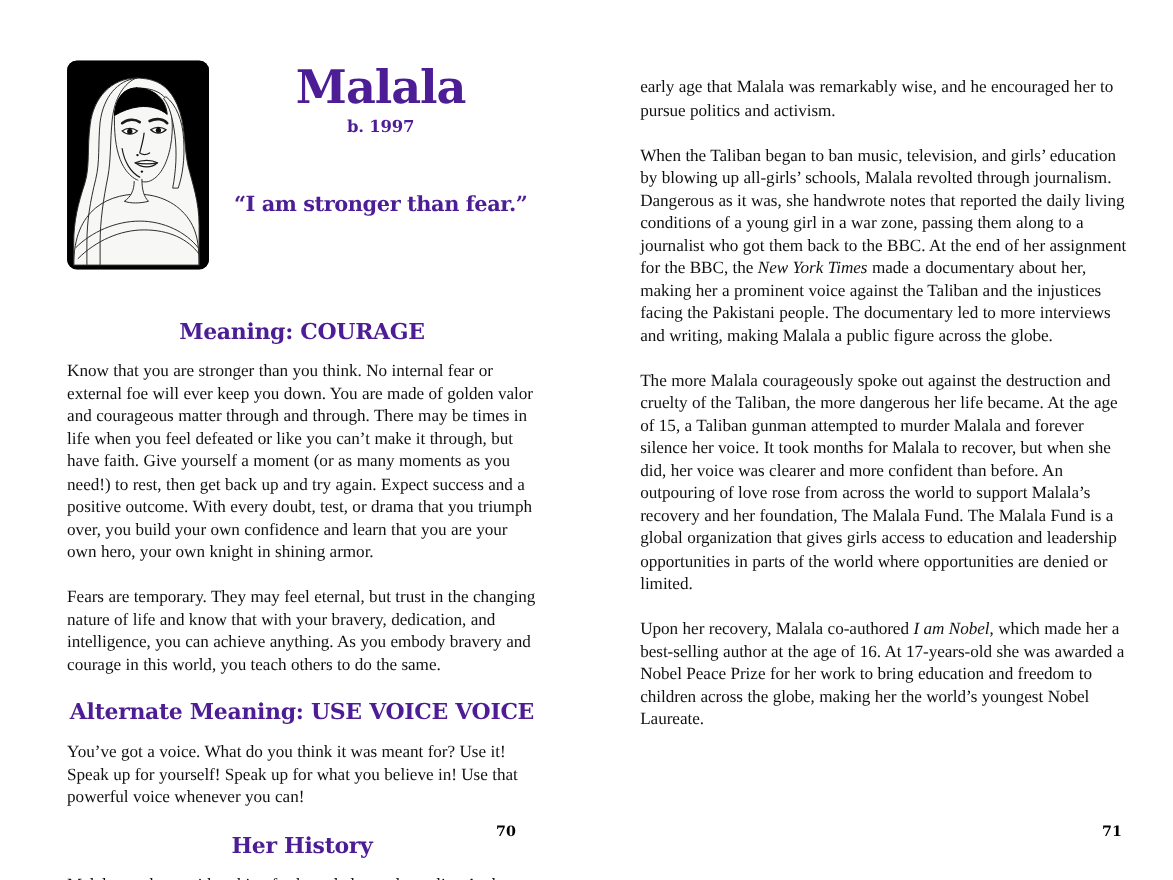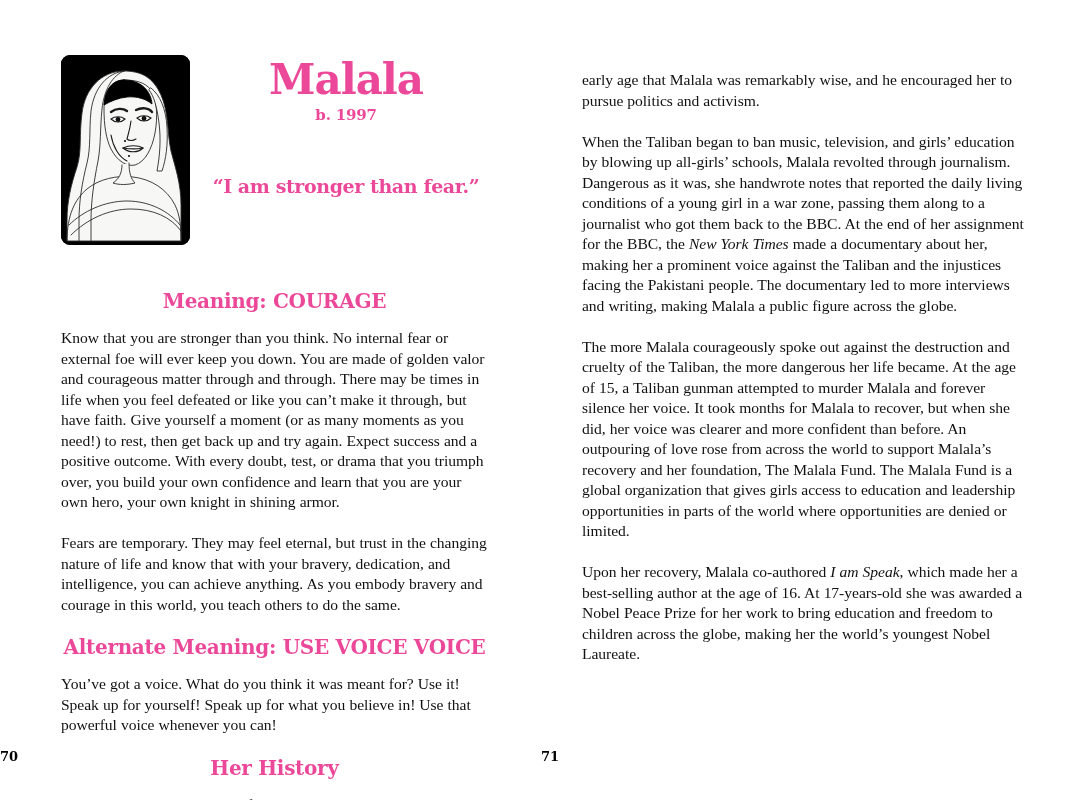--- a/index.html
+++ b/index.html
@@ -67,21 +67,21 @@
     flex: 1 1 auto;
     text-align: center;
     padding-left: 14px;
     padding-top: 4px;
   }
 
   
   .display {
     font-family: "DejaVu Serif", "Liberation Serif", serif;
     font-weight: bold;
-    color: #ec4899;
+    color: #4c1d95;
     letter-spacing: -0.3px;
   }
 
   .name-title {
     font-size: 42px;
     line-height: 1.0;
     margin: 0;
     font-style: normal;
     letter-spacing: -1px;
   }
@@ -135,22 +135,22 @@
   }
 
   .col-body {
     margin-top: 0;
   }
 
   .page-number {
     position: absolute;
     bottom: 36px;
     left: 0;
-    right: 2px;
-    text-align: left;
+    right: 16px;
+    text-align: right;
     font-family: "DejaVu Serif", "Liberation Serif", serif;
     font-weight: bold;
     font-size: 13px;
     letter-spacing: 0px;
     color: #000000;
   }
   .page-left .page-number { padding-right: 48px; }
   .page-right .page-number { padding-left: 8px; padding-right: 30px; }
 
   em.title-italic { font-style: italic; }
@@ -239,18 +239,18 @@
     </div>
 
     <div class="page-number">70</div>
   </div>
 
   <div class="page page-right">
     <div class="col-body" id="right-column">
         <p class="body tight">early age that Malala was remarkably wise, and he encouraged her to pursue politics and activism.</p>
         <p class="body">When the Taliban began to ban music, television, and girls’ education by blowing up all-girls’ schools, Malala revolted through journalism. Dangerous as it was, she handwrote notes that reported the daily living conditions of a young girl in a war zone, passing them along to a journalist who got them back to the BBC. At the end of her assignment for the BBC, the <em class="title-italic">New York Times</em> made a documentary about her, making her a prominent voice against the Taliban and the injustices facing the Pakistani people. The documentary led to more interviews and writing, making Malala a public figure across the globe.</p>
         <p class="body">The more Malala courageously spoke out against the destruction and cruelty of the Taliban, the more dangerous her life became. At the age of 15, a Taliban gunman attempted to murder Malala and forever silence her voice. It took months for Malala to recover, but when she did, her voice was clearer and more confident than before. An outpouring of love rose from across the world to support Malala’s recovery and her foundation, The Malala Fund.  The Malala Fund is a global organization that gives girls access to education and leadership opportunities in parts of the world where opportunities are denied or limited.</p>
-        <p class="body">Upon her recovery, Malala co-authored <em class="title-italic">I am Speak</em>, which made her a best-selling author at the age of 16. At 17-years-old she was awarded a Nobel Peace Prize for her work to bring education and freedom to children across the globe, making her the world’s youngest Nobel Laureate.</p>
+        <p class="body">Upon her recovery, Malala co-authored <em class="title-italic">I am Nobel</em>, which made her a best-selling author at the age of 16. At 17-years-old she was awarded a Nobel Peace Prize for her work to bring education and freedom to children across the globe, making her the world’s youngest Nobel Laureate.</p>
       </div>
     <div class="page-number">71</div>
   </div>
 
 </div>
 
 </body></html>

